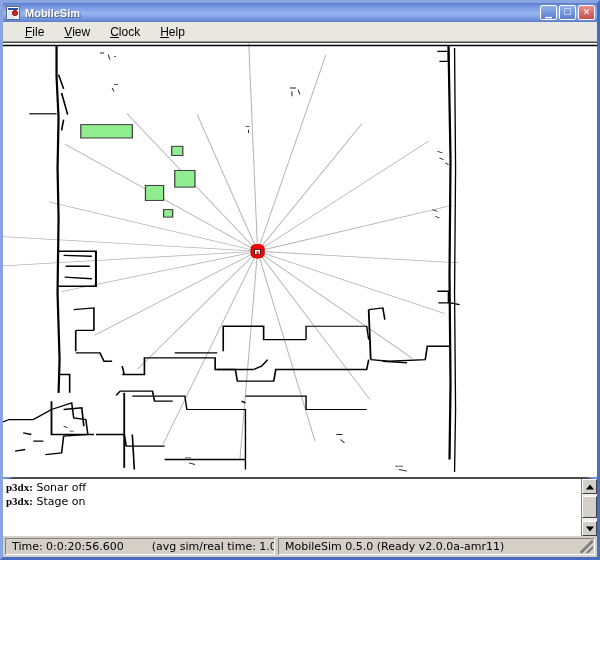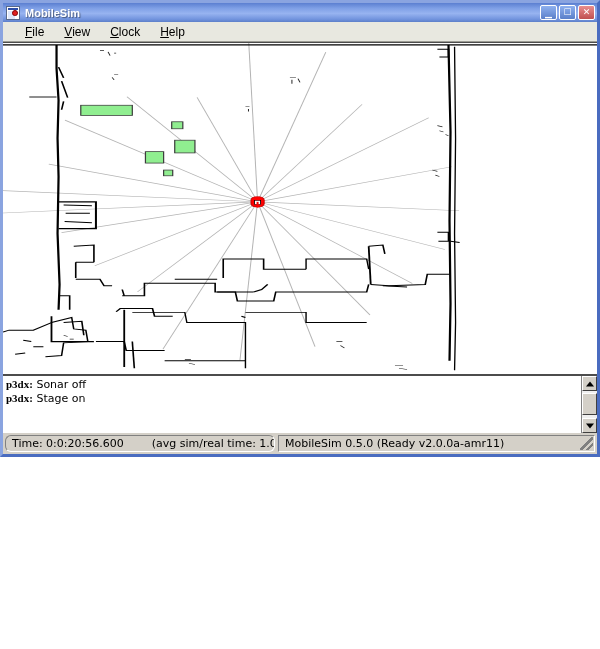--- a/index.html
+++ b/index.html
@@ -9,21 +9,21 @@
   body {
     width: 600px; height: 649px;
     font-family: "Liberation Sans", sans-serif;
     overflow: hidden;
   }
 
   
   #app-window {
     position: absolute;
     left: 0; top: 0;
-    width: 600px; height: 457px;
+    width: 600px; height: 560px;
     box-sizing: border-box;
     background: #6f8fd6;
     border: 3px solid;
     border-color: #8aa4e0 #4a6cc0 #4a6cc0 #8aa4e0;
     display: flex;
     flex-direction: column;
   }
 
   
   #title-bar {
@@ -120,20 +120,21 @@
   #map-svg { display: block; width: 100%; height: 100%; }
 
   
   #log-panel {
     flex: 0 0 59px;
     height: 59px;
     background: #0f172a;
     border-top: 2px solid #4c4c4c;
     display: flex;
     box-sizing: border-box;
+    border-radius: 12px;
   }
   #log-list {
     flex: 1 1 auto;
     padding: 2px 0 0 3px;
     overflow: hidden;
     background: #ffffff;
   }
   .log-line {
     font-family: "DejaVu Sans", sans-serif;
     font-size: 11px;
@@ -197,21 +198,21 @@
     box-sizing: border-box;
     display: flex;
     align-items: center;
     font-family: "DejaVu Sans", sans-serif;
     font-size: 11px;
     color: #000000;
     padding: 0 6px;
     white-space: nowrap;
     overflow: hidden;
   }
-  #status-left { flex: 0 0 270px; gap: 28px; border-radius: 6px; }
+  #status-left { flex: 0 0 270px; gap: 28px; }
   #status-left span { display: inline-block; }
   #status-right { flex: 1 1 auto; position: relative; }
   #resize-grip {
     position: absolute; right: 1px; bottom: 1px;
     width: 13px; height: 13px;
     background:
       linear-gradient(135deg, transparent 45%, #808080 45%, #808080 58%, transparent 58%),
       linear-gradient(135deg, transparent 70%, #808080 70%, #808080 83%, transparent 83%);
     cursor: nwse-resize;
   }

